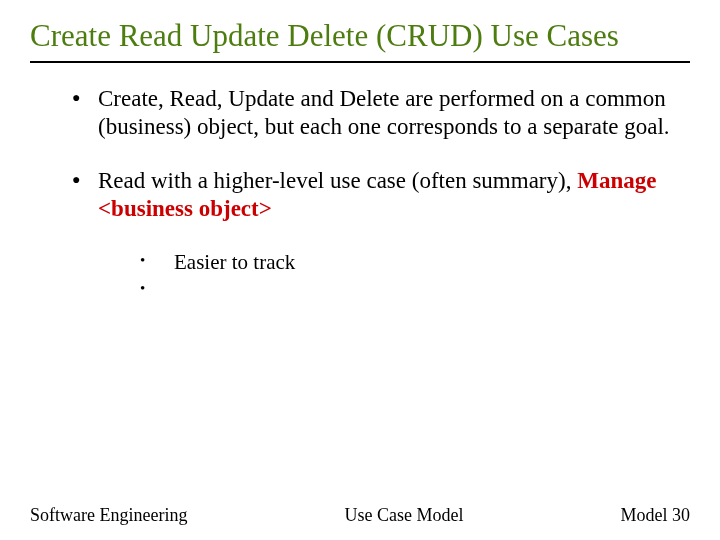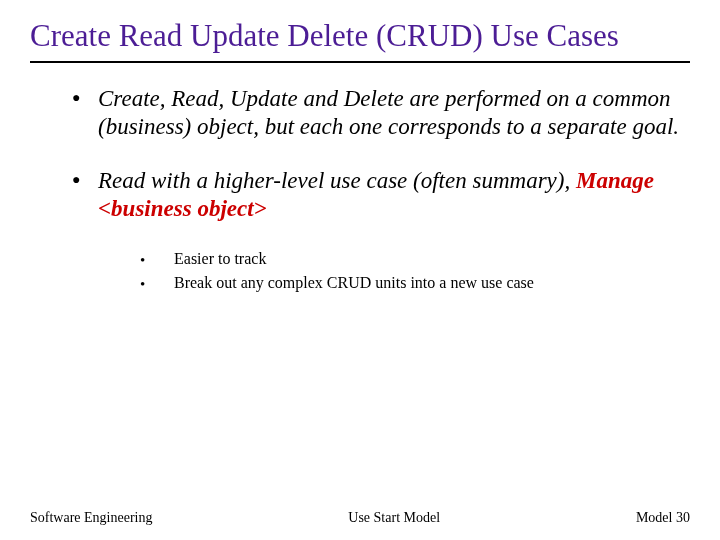--- a/index.html
+++ b/index.html
@@ -5,21 +5,21 @@
   * { box-sizing: border-box; margin: 0; padding: 0; }
   html, body { width: 720px; height: 540px; }
   body {
     font-family: "Times New Roman", Times, serif;
     background: #ffffff;
     color: #000000;
     position: relative;
     padding: 18px 30px 0 30px;
   }
   .title {
-    color: #4c1d95;
+    color: #4d7c0f;
     font-size: 31px;
     line-height: 1.18;
     font-weight: normal;
     margin-bottom: 6px;
   }
   .title-rule {
     border: none;
     border-top: 2px solid #000000;
     margin-bottom: 22px;
   }
@@ -35,21 +35,20 @@
     font-size: 14px;
     line-height: 26px;
     width: 26px;
     flex: 0 0 26px;
     text-align: left;
   }
   .bullet-text {
     font-size: 23px;
     line-height: 1.22;
     color: #000000;
-    font-style: italic;
   }
   .emph {
     color: #cc0000;
     font-weight: bold;
   }
   .sub-bullets {
     margin-top: 8px;
     padding-left: 68px;
   }
   .sub-bullet {
@@ -58,31 +57,31 @@
     margin-bottom: 2px;
   }
   .sub-marker {
     font-size: 15px;
     line-height: 22px;
     width: 34px;
     flex: 0 0 34px;
     text-align: left;
   }
   .sub-text {
-    font-size: 16px;
+    font-size: 21px;
     line-height: 1.25;
   }
   .footer {
     position: absolute;
     bottom: 14px;
     left: 30px;
     right: 30px;
     display: flex;
     justify-content: space-between;
-    font-size: 14px;
+    font-size: 18px;
     color: #000000;
   }
 </style>
 </head>
 <body>
 
 <h1 class="title">Create Read Update Delete (CRUD) Use Cases</h1>
 <hr class="title-rule">
 
 <div class="bullets">
@@ -99,25 +98,24 @@
     </div>
   </div>
 
   <div class="sub-bullets">
     <div class="sub-bullet">
       <span class="sub-marker">•</span>
       <div class="sub-text">Easier to track</div>
     </div>
     <div class="sub-bullet">
       <span class="sub-marker">•</span>
-      <div class="sub-text">Break out any complex CRUD units into a new use case</div>
     </div>
   </div>
 
 </div>
 
 <div class="footer">
   <span>Software Engineering</span>
-  <span>Use Start Model</span>
+  <span>Use Case Model</span>
   <span>
     <span>Model </span><span>30</span>
   </span>
 </div>
 
 </body></html>

